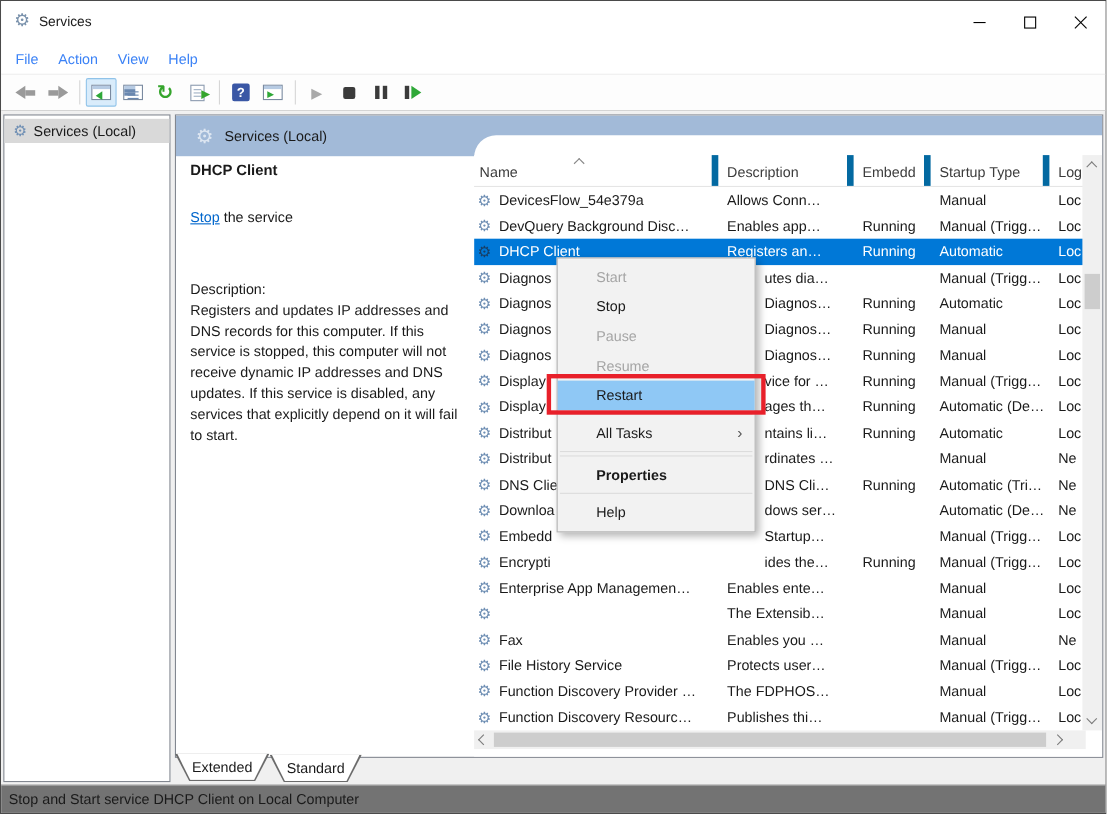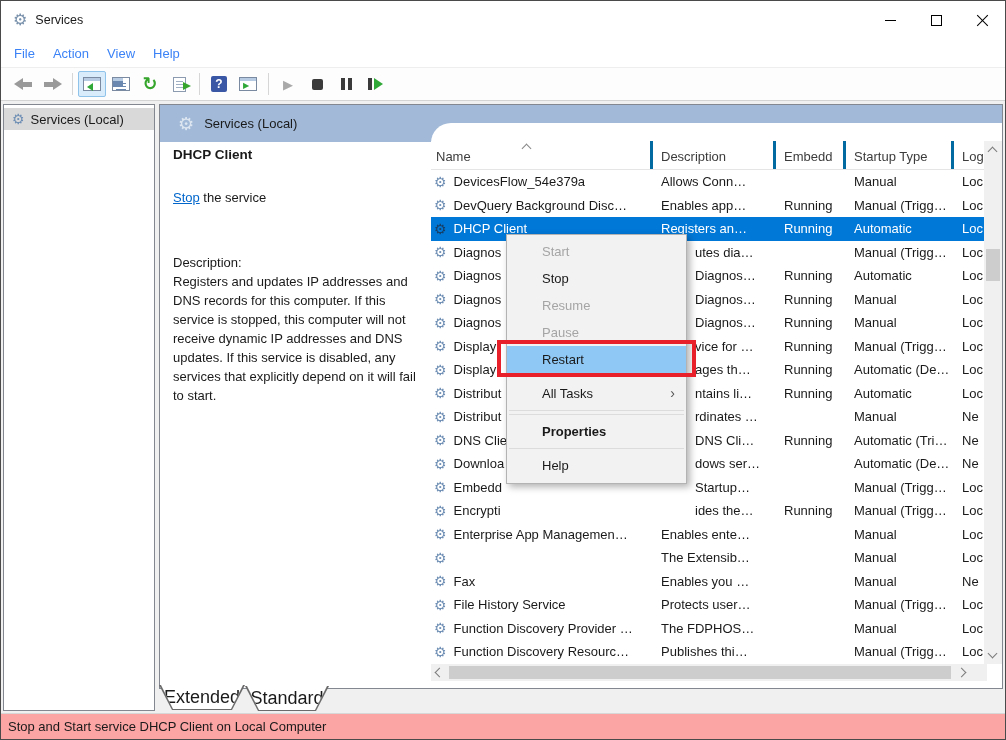--- a/index.html
+++ b/index.html
@@ -74,21 +74,21 @@
   
   .detail { position: absolute; left: 13px; top: 40px; width: 252px; }
   .detail .dtitle { font-size: 13.5px; font-weight: bold; color: #1a1a1a; margin-top: 2px; }
   .detail .links { margin-top: 26px; font-size: 13px; line-height: 19px; color: #1a1a1a; }
   .detail a { color: #0066cc; text-decoration: underline; }
   .detail .descblock { margin-top: 46px; font-size: 13px; line-height: 19px; color: #1a1a1a; }
 
   
   .svc-table { position: absolute; left: 271px; top: 36px; width: 556px; height: 546px; background: #fff; }
   .thead { position: absolute; left: 0; top: 0; right: 0; height: 29px; border-bottom: 1px solid #e5e5e5; display: grid; grid-template-columns: 222px 123px 70px 108px 1fr; align-items: end; }
-  .thead .hc { font-size: 13px; color: #3c3c3c; padding: 0 0 5px 8px; border-right: 3px solid #0369a1; height: 100%; display: flex; align-items: flex-end; white-space: nowrap; overflow: hidden; }
+  .thead .hc { font-size: 13px; color: #3c3c3c; padding: 0 0 5px 8px; border-right: 6px solid #0369a1; height: 100%; display: flex; align-items: flex-end; white-space: nowrap; overflow: hidden; }
   .thead .hc.first { padding-left: 5px; }
   .thead .hc.last { border-right: none; }
   .sort-chev { position: absolute; left: 92px; top: 4px; width: 7px; height: 7px; border-top: 1px solid #888; border-right: 1px solid #888; transform: rotate(-45deg); }
   .tbody { position: absolute; left: 0; top: 29px; right: 0; height: 494px; overflow: hidden; }
   .trow { height: 23.5px; display: grid; grid-template-columns: 222px 123px 70px 108px 1fr; color: #1a1a1a; }
   .trow .cell { font-size: 13px; line-height: 23.5px; white-space: nowrap; overflow: hidden; padding-left: 8px; }
   .trow .c-name { padding-left: 3px; display: flex; align-items: center; }
   .trow .gear { font-size: 14px; color: #6f8fb4; margin-right: 7px; line-height: 1; }
   .trow .nm { font-size: 13px; white-space: nowrap; }
   .trow.selected { background: #0078d7; color: #fff; }
@@ -102,26 +102,26 @@
   .hscroll .thumb { position: absolute; top: 2px; bottom: 2px; left: 18px; width: 502px; background: #cdcdcd; }
   .sb-arrow { position: absolute; width: 7px; height: 7px; border-top: 1px solid #7b7b7b; border-right: 1px solid #7b7b7b; }
   .sb-up    { left: 5px; top: 7px;  transform: rotate(-45deg); }
   .sb-down  { left: 5px; bottom: 7px; transform: rotate(135deg); }
   .sb-left  { left: 5px; top: 5px; transform: rotate(-135deg); }
   .sb-right { right: 22px; top: 5px; transform: rotate(45deg); }
 
   
   .tab { position: absolute; height: 25px; }
   .tab .shape { position: absolute; inset: 0; clip-path: polygon(0 0, 100% 0, calc(100% - 13px) 100%, 13px 100%); background: #6b6b6b; }
-  .tab .face { position: absolute; inset: 0 0 1px 0; clip-path: polygon(2px 0, calc(100% - 2px) 0, calc(100% - 14px) 100%, 14px 100%); background: #fff; display: flex; align-items: center; justify-content: center; font-size: 18px; color: #1a1a1a; }
+  .tab .face { position: absolute; inset: 0 0 1px 0; clip-path: polygon(2px 0, calc(100% - 2px) 0, calc(100% - 14px) 100%, 14px 100%); background: #fff; display: flex; align-items: center; justify-content: center; font-size: 13px; color: #1a1a1a; }
   .tab.extended { left: 158px; top: 584px; width: 86px; z-index: 5; }
   .tab.standard { left: 244px; top: 585px; width: 84px; z-index: 4; }
 
   
-  .statusbar { position: absolute; left: 0; bottom: 0; right: 0; height: 26px; background: #fca5a5; border-top: 1px solid #d7d7d7; display: flex; align-items: center; padding-left: 7px; font-size: 13px; color: #1a1a1a; }
+  .statusbar { position: absolute; left: 0; bottom: 0; right: 0; height: 26px; background: #737373; border-top: 1px solid #d7d7d7; display: flex; align-items: center; padding-left: 7px; font-size: 13px; color: #1a1a1a; }
 
   
   .ctx-menu { position: absolute; left: 505px; top: 233px; width: 181px; background: #f2f2f2; border: 1px solid #b3b3b3; box-shadow: 3px 3px 7px rgba(0,0,0,0.3); padding: 3px 0 4px 0; z-index: 50; }
   .mi { position: relative; height: 27px; line-height: 27px; font-size: 13px; color: #1a1a1a; padding-left: 35px; white-space: nowrap; }
   .mi.disabled { color: #a5a5a5; }
   .mi.bold { font-weight: bold; }
   .mi.hl { background: #8fc8f5; }
   .mi .mi-arrow { position: absolute; right: 11px; top: 0; font-size: 14px; color: #555; display: none; }
   .mi.has-sub .mi-arrow { display: block; }
   .msep { height: 1px; background: #dcdcdc; margin: 3px 2px; }
@@ -502,23 +502,23 @@
       <span class="shape"></span>
         <span class="face">Standard</span>
     </div>
   </div>
 
   <div class="ctx-menu" id="ctx-menu">
   <div class="mi disabled"><span class="mi-label">Start</span></div>
 
   <div class="mi"><span class="mi-label">Stop</span></div>
 
+  <div class="mi disabled"><span class="mi-label">Pause</span></div>
+
   <div class="mi disabled"><span class="mi-label">Resume</span></div>
-
-  <div class="mi disabled"><span class="mi-label">Pause</span></div>
 
   <div class="mi hl"><span class="mi-label">Restart</span></div>
 <div class="msep"></div>
   <div class="mi has-sub"><span class="mi-label">All Tasks</span><span class="mi-arrow">›</span></div>
 <div class="msep"></div>
 <div class="msep"></div>
   <div class="mi bold"><span class="mi-label">Properties</span></div>
 <div class="msep"></div>
   <div class="mi"><span class="mi-label">Help</span></div>
 </div>

